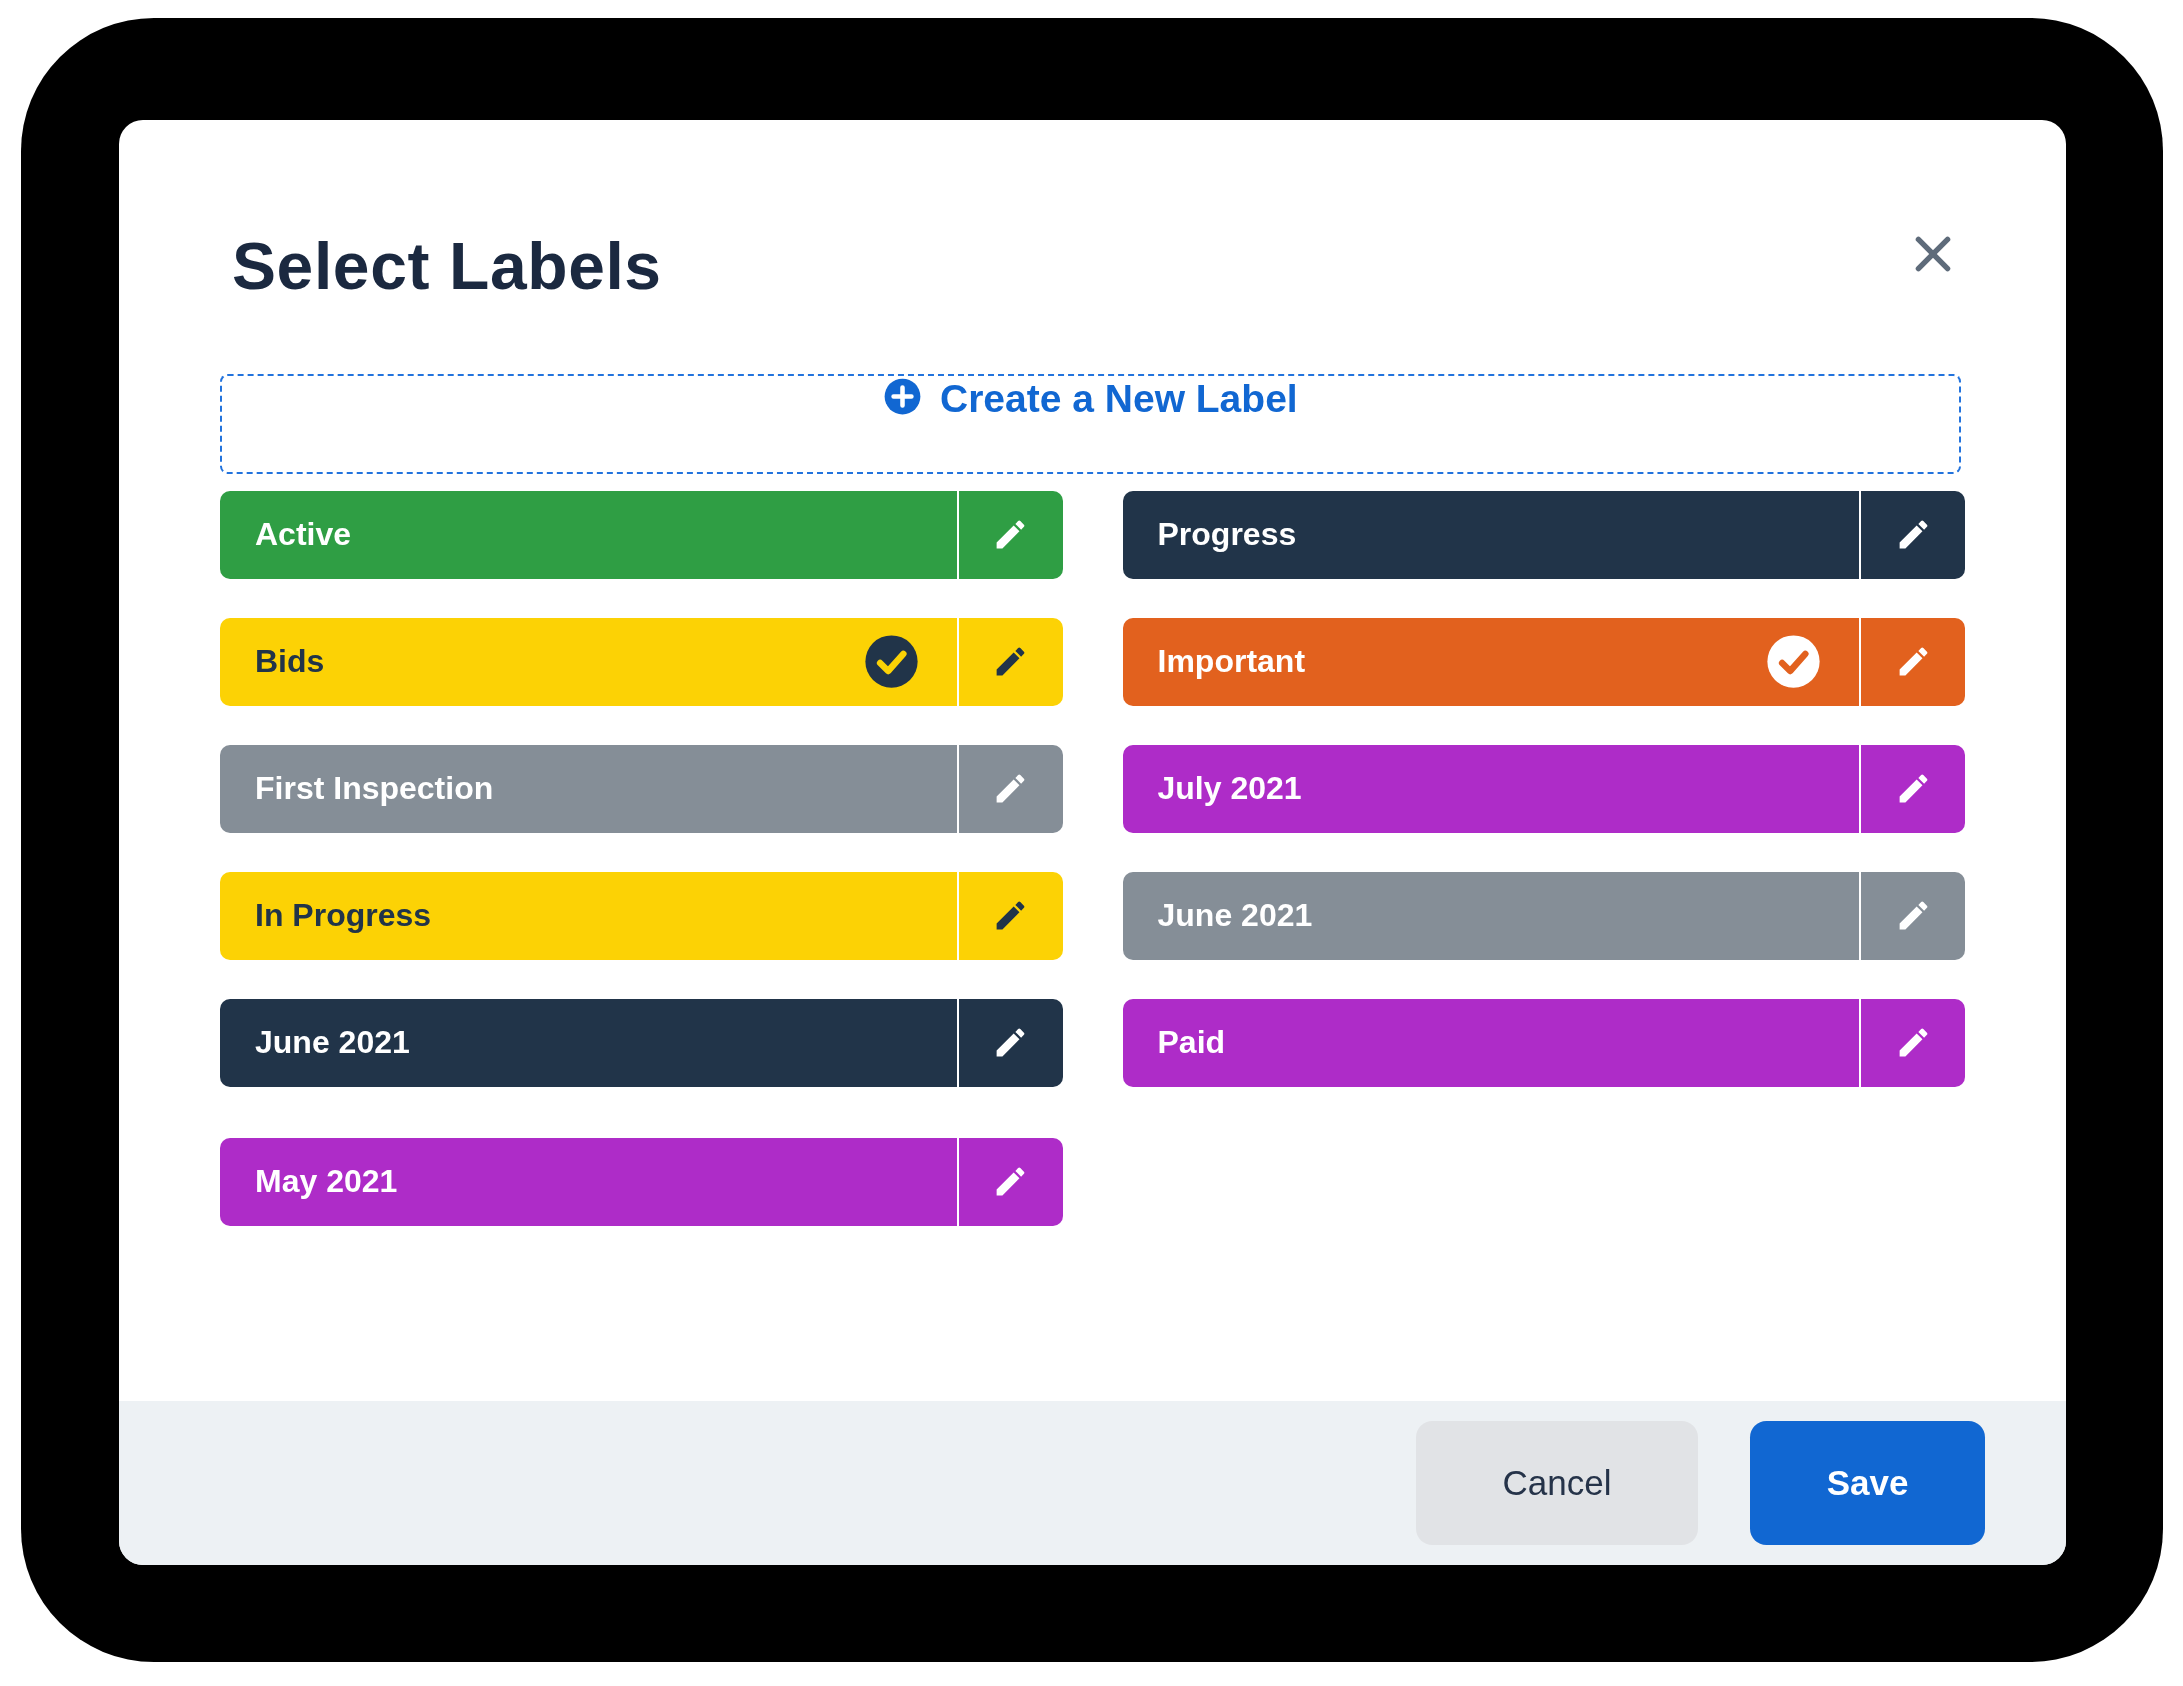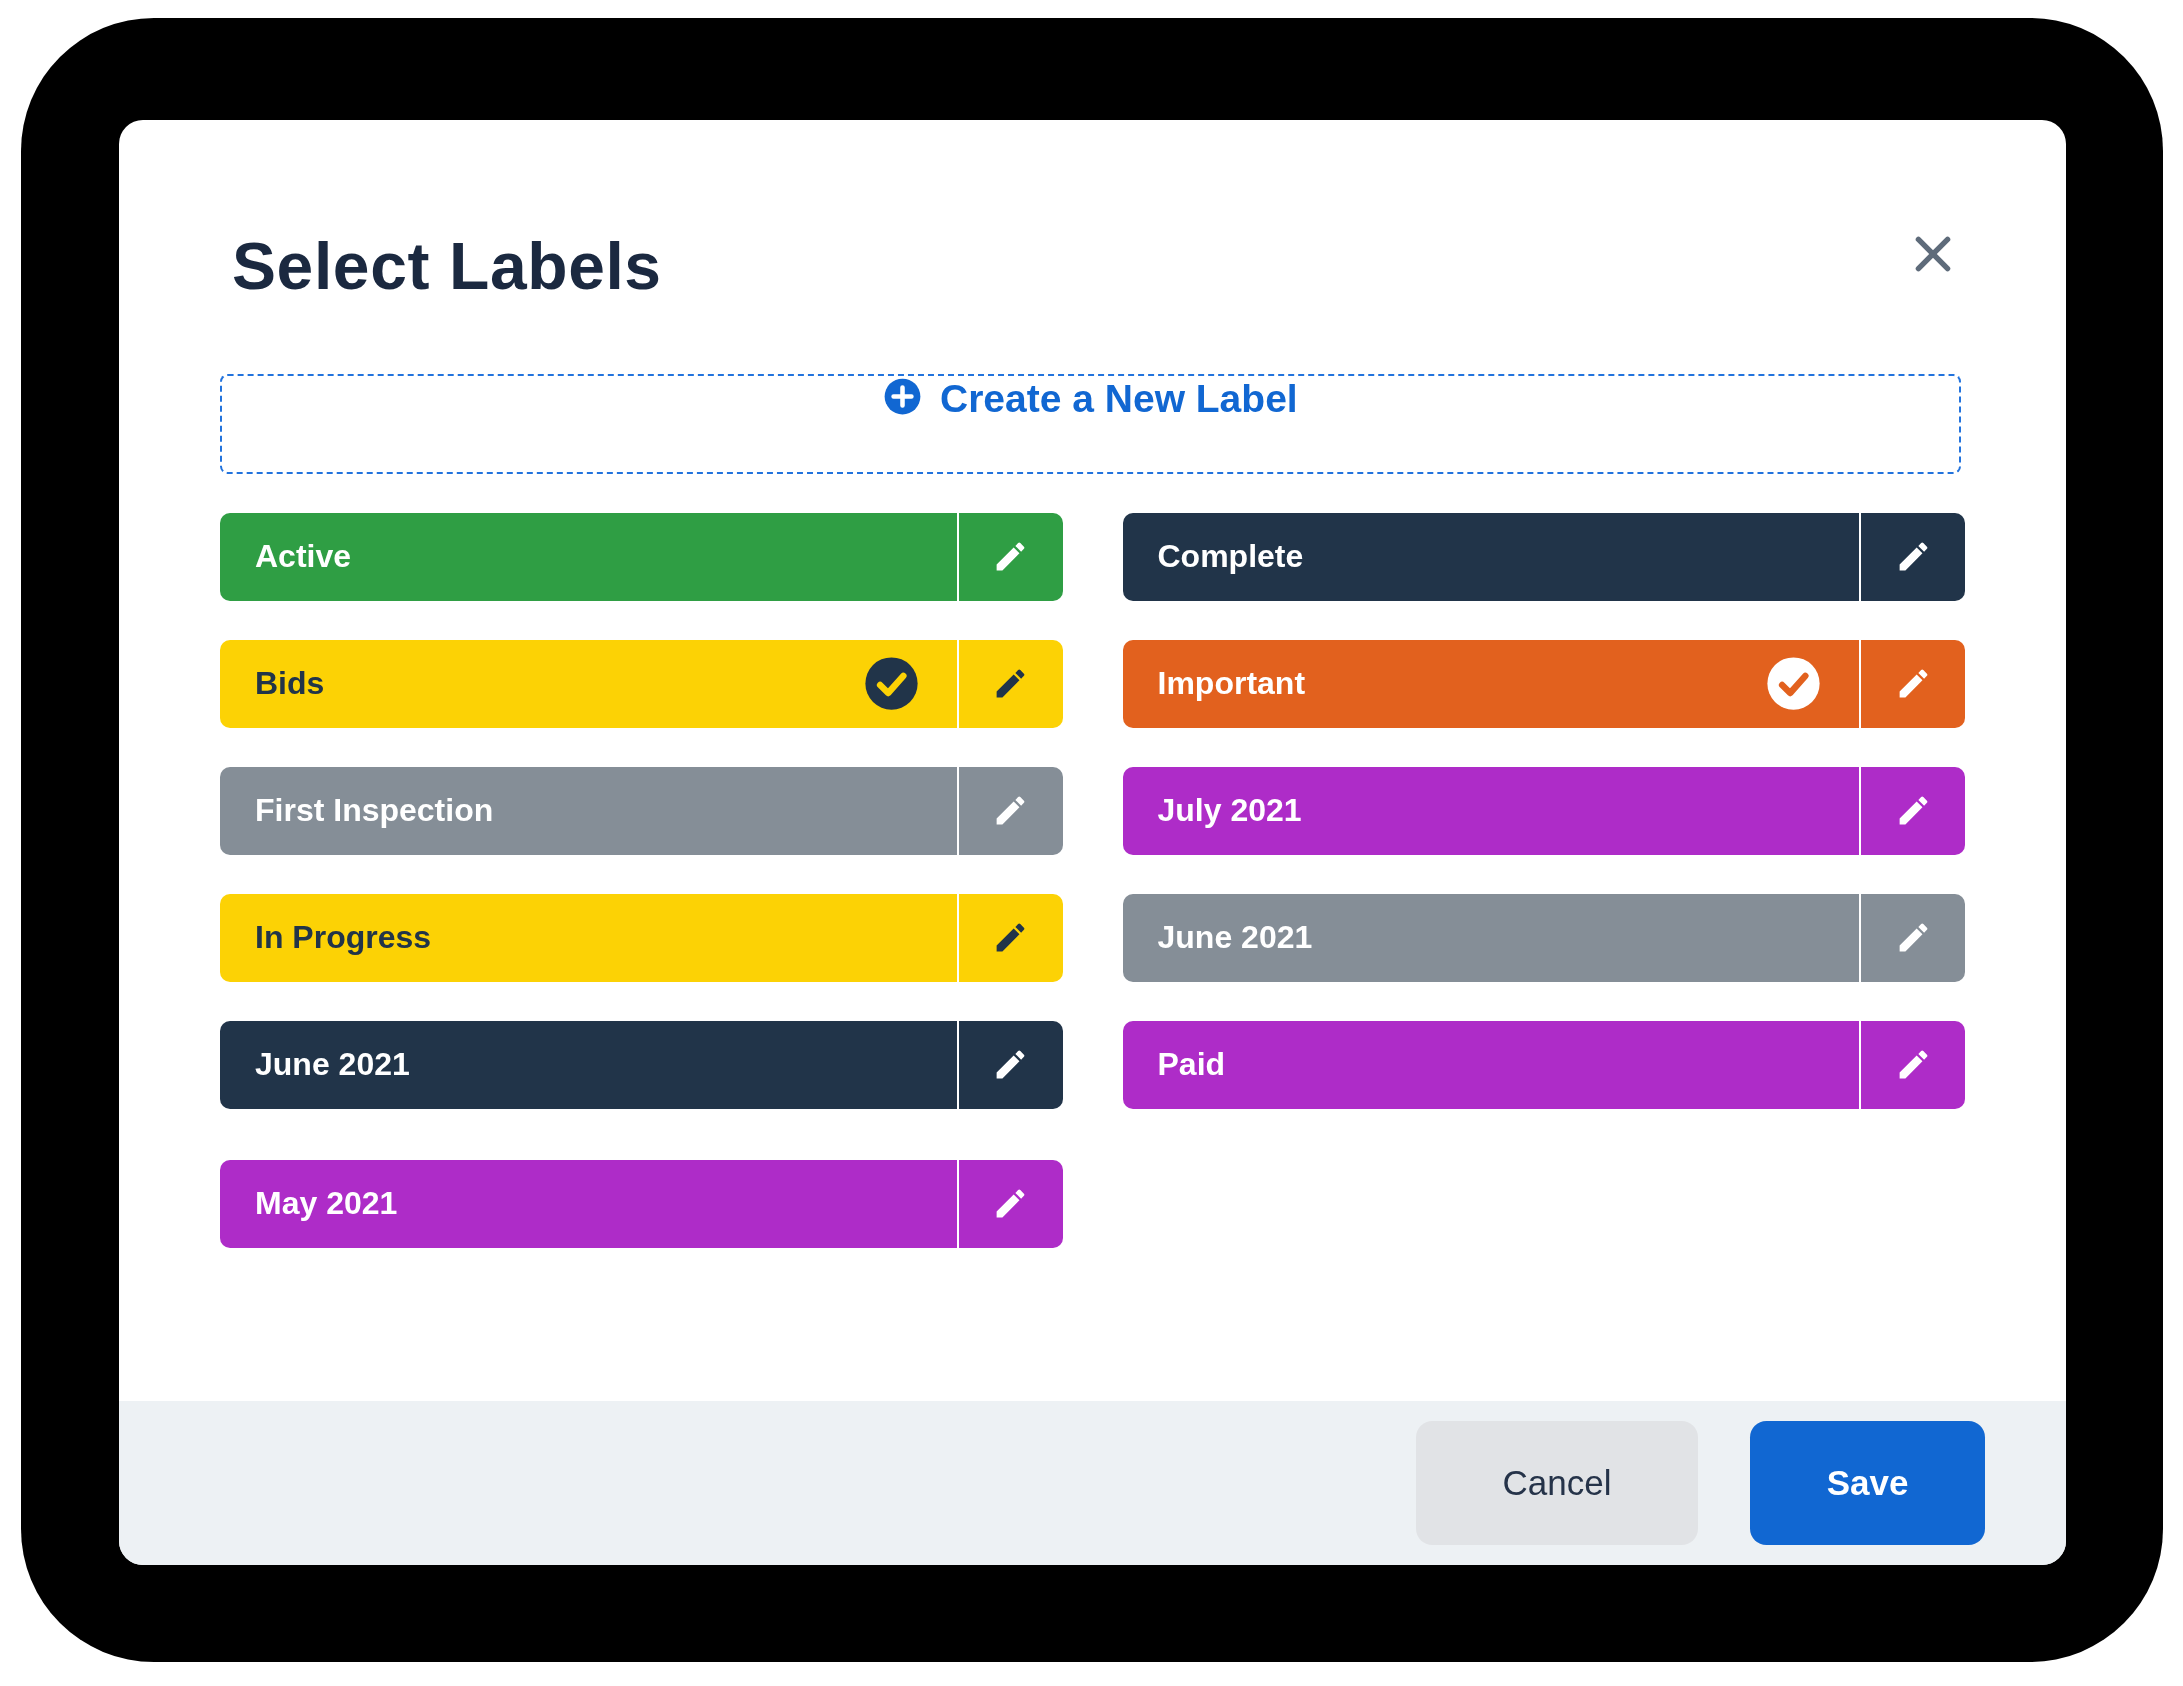--- a/index.html
+++ b/index.html
@@ -27,21 +27,21 @@
   }
   .create-btn {
     position:absolute; left:101px; top:254px; width:1741px; height:100px;
     background:#ffffff; border:2.5px dashed #2273dd; border-radius:7.6px;
     display:flex; justify-content:center; gap:17.7px;
     font-family:inherit; font-size:39px; font-weight:600; color:#1167d2; cursor:pointer;
     box-sizing:border-box;
   }
   .plus-circle { display:flex; }
   .columns {
-    position:absolute; left:101px; top:393px; width:1745px;
+    position:absolute; left:101px; top:371px; width:1745px;
     display:grid; grid-template-columns:1fr 1fr; column-gap:60px;
   }
   .col { display:flex; flex-direction:column; gap:39px; }
   .chip {
     display:flex; height:88px; border-radius:10px; overflow:hidden; cursor:pointer;
   }
   .chip-main {
     flex:1; display:flex; align-items:center; padding:0 37px 0 35px; min-width:0;
   }
   .chip-text { font-size:32px; font-weight:700; white-space:nowrap; }
@@ -180,21 +180,21 @@
           <path d="M3 17.25V21h3.75L17.81 9.94l-3.75-3.75L3 17.25zM20.71 7.04c.39-.39.39-1.02 0-1.41l-2.34-2.34a.996.996 0 0 0-1.41 0l-1.83 1.83 3.75 3.75 1.83-1.83z"></path>
         </svg>
       </span>
     </button>
   </div>
 </div>
         <div class="col" id="col-right">
 
   <div class="chip" style="background: rgb(33, 52, 73);">
     <div class="chip-main">
-      <span class="chip-text" style="color: rgb(255, 255, 255);">Complete</span>
+      <span class="chip-text" style="color: rgb(255, 255, 255);">Progress</span>
 
     </div>
     <button class="chip-edit">
       <span style="display:flex;">
         <svg class="pencil" width="37" height="37" viewBox="0 0 24 24" fill="#ffffff">
           <path d="M3 17.25V21h3.75L17.81 9.94l-3.75-3.75L3 17.25zM20.71 7.04c.39-.39.39-1.02 0-1.41l-2.34-2.34a.996.996 0 0 0-1.41 0l-1.83 1.83 3.75 3.75 1.83-1.83z"></path>
         </svg>
       </span>
     </button>
   </div>

